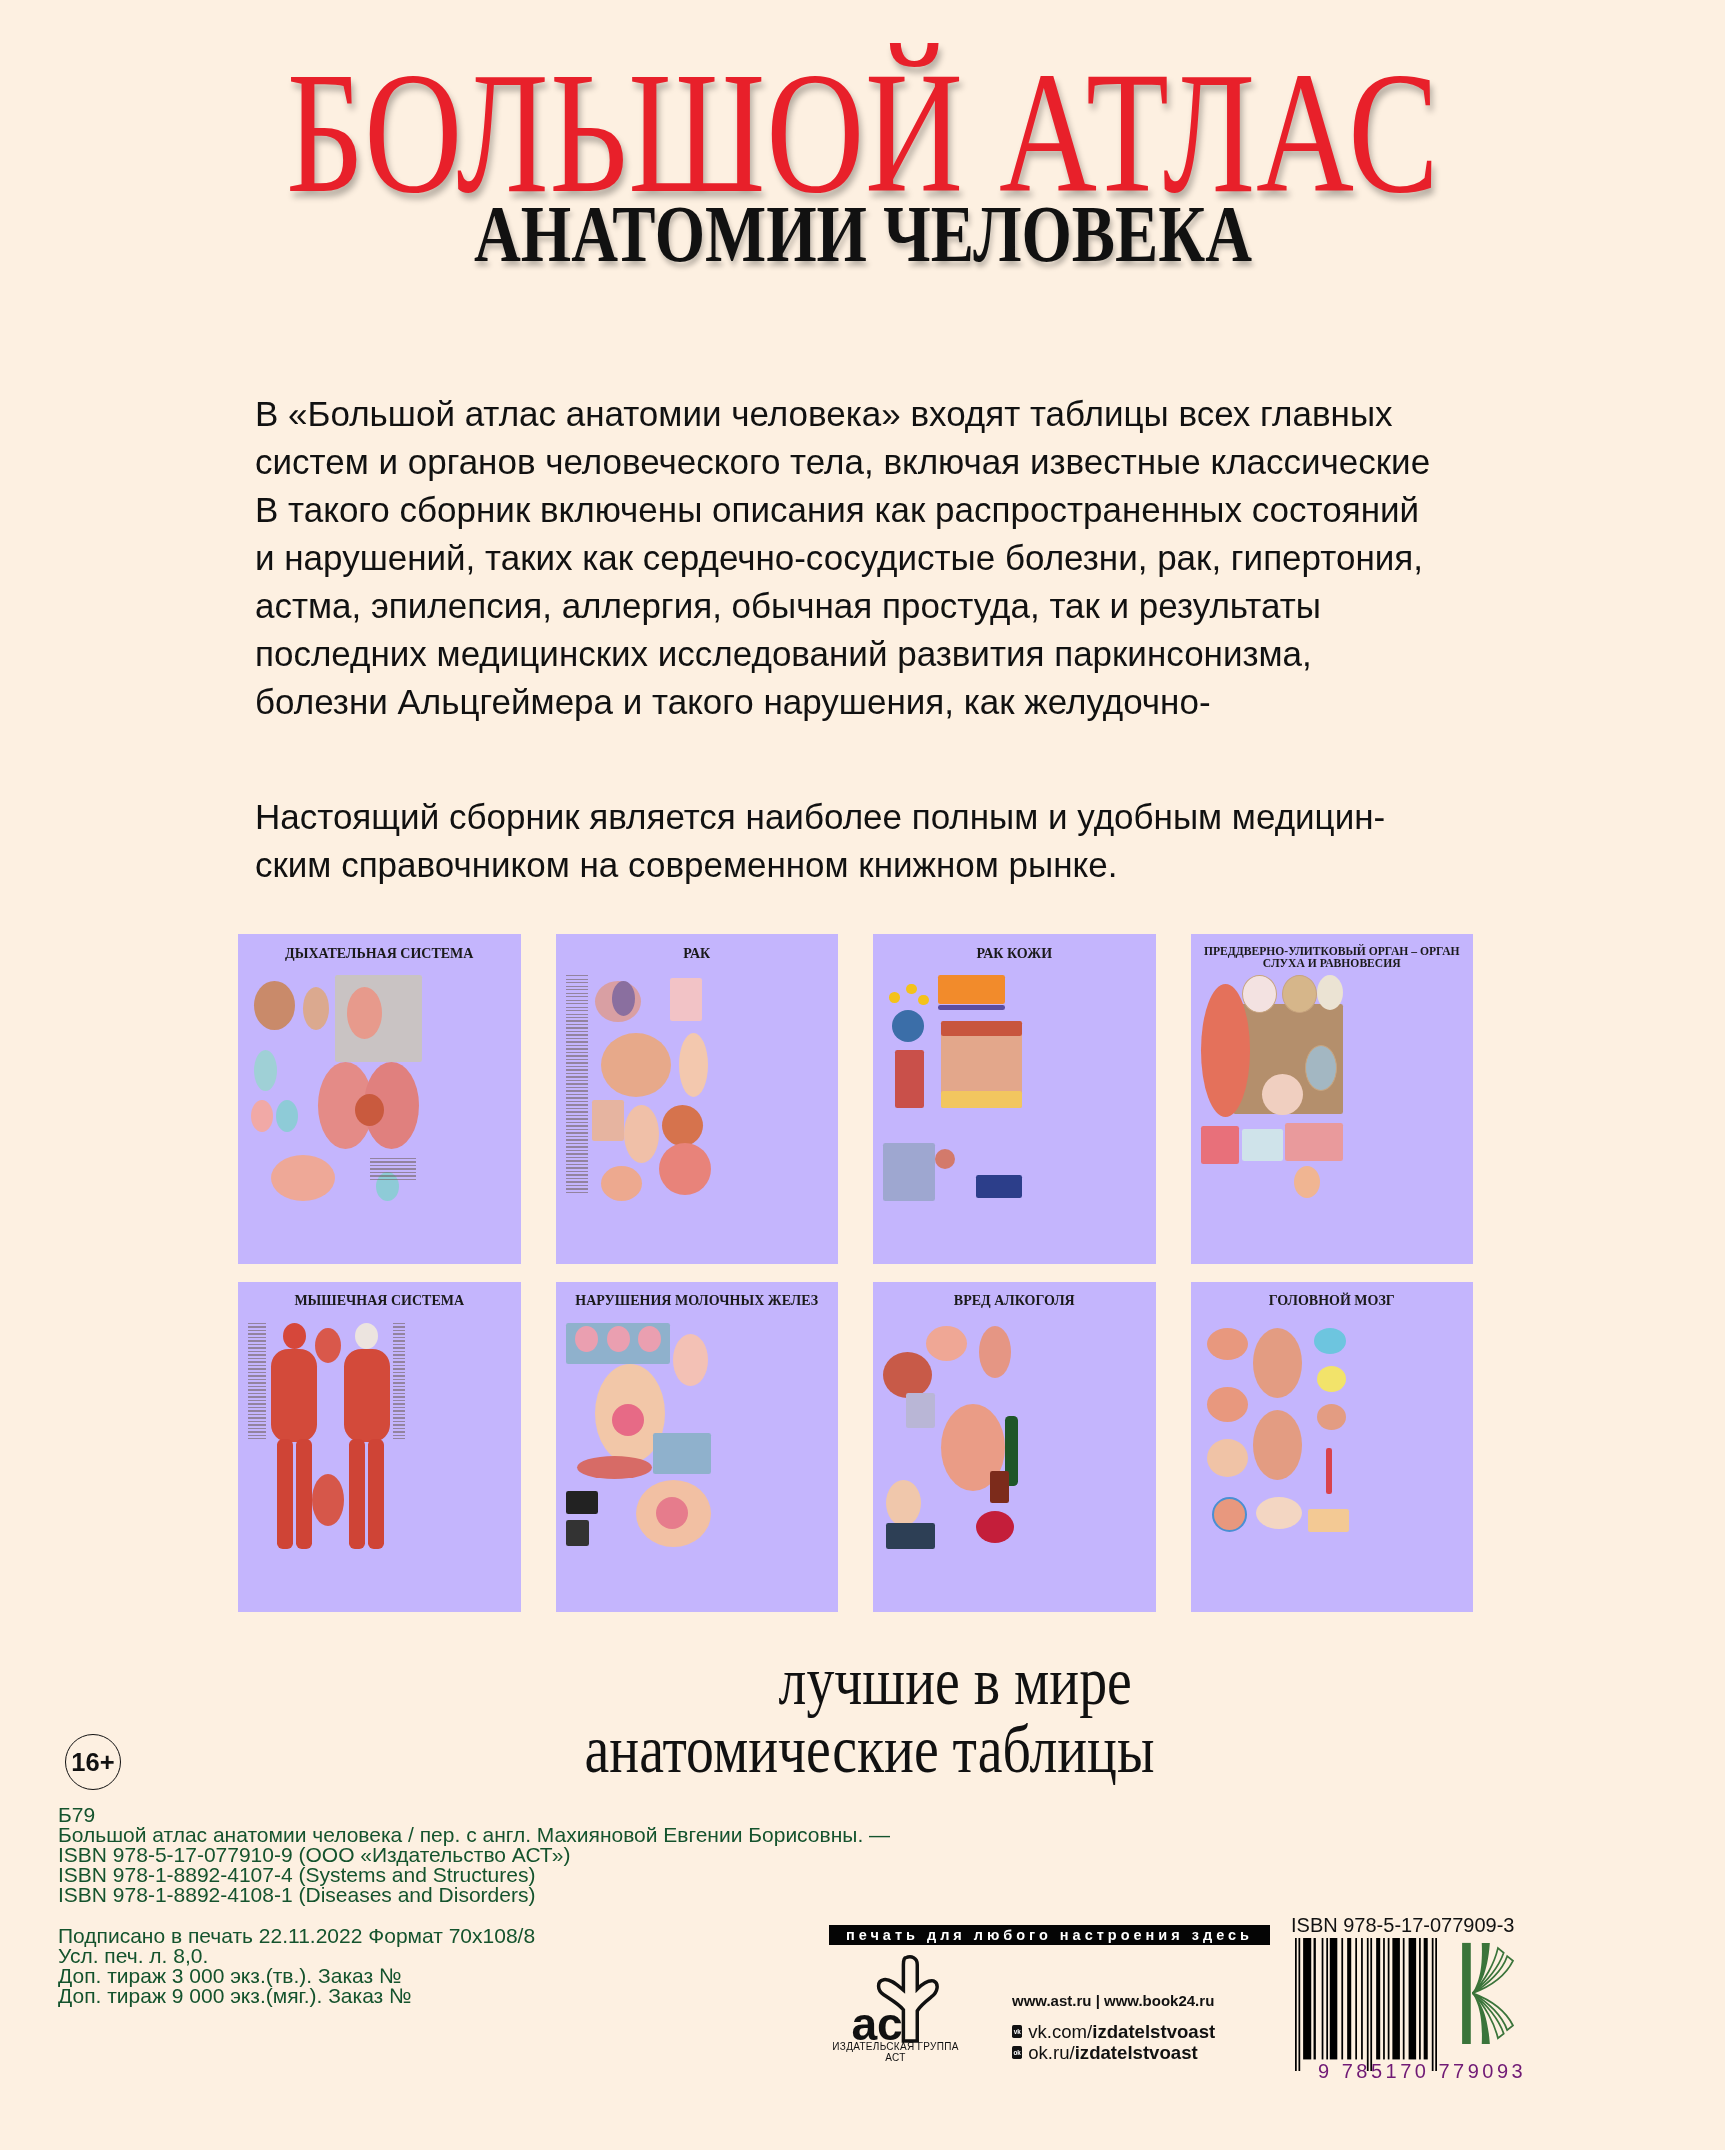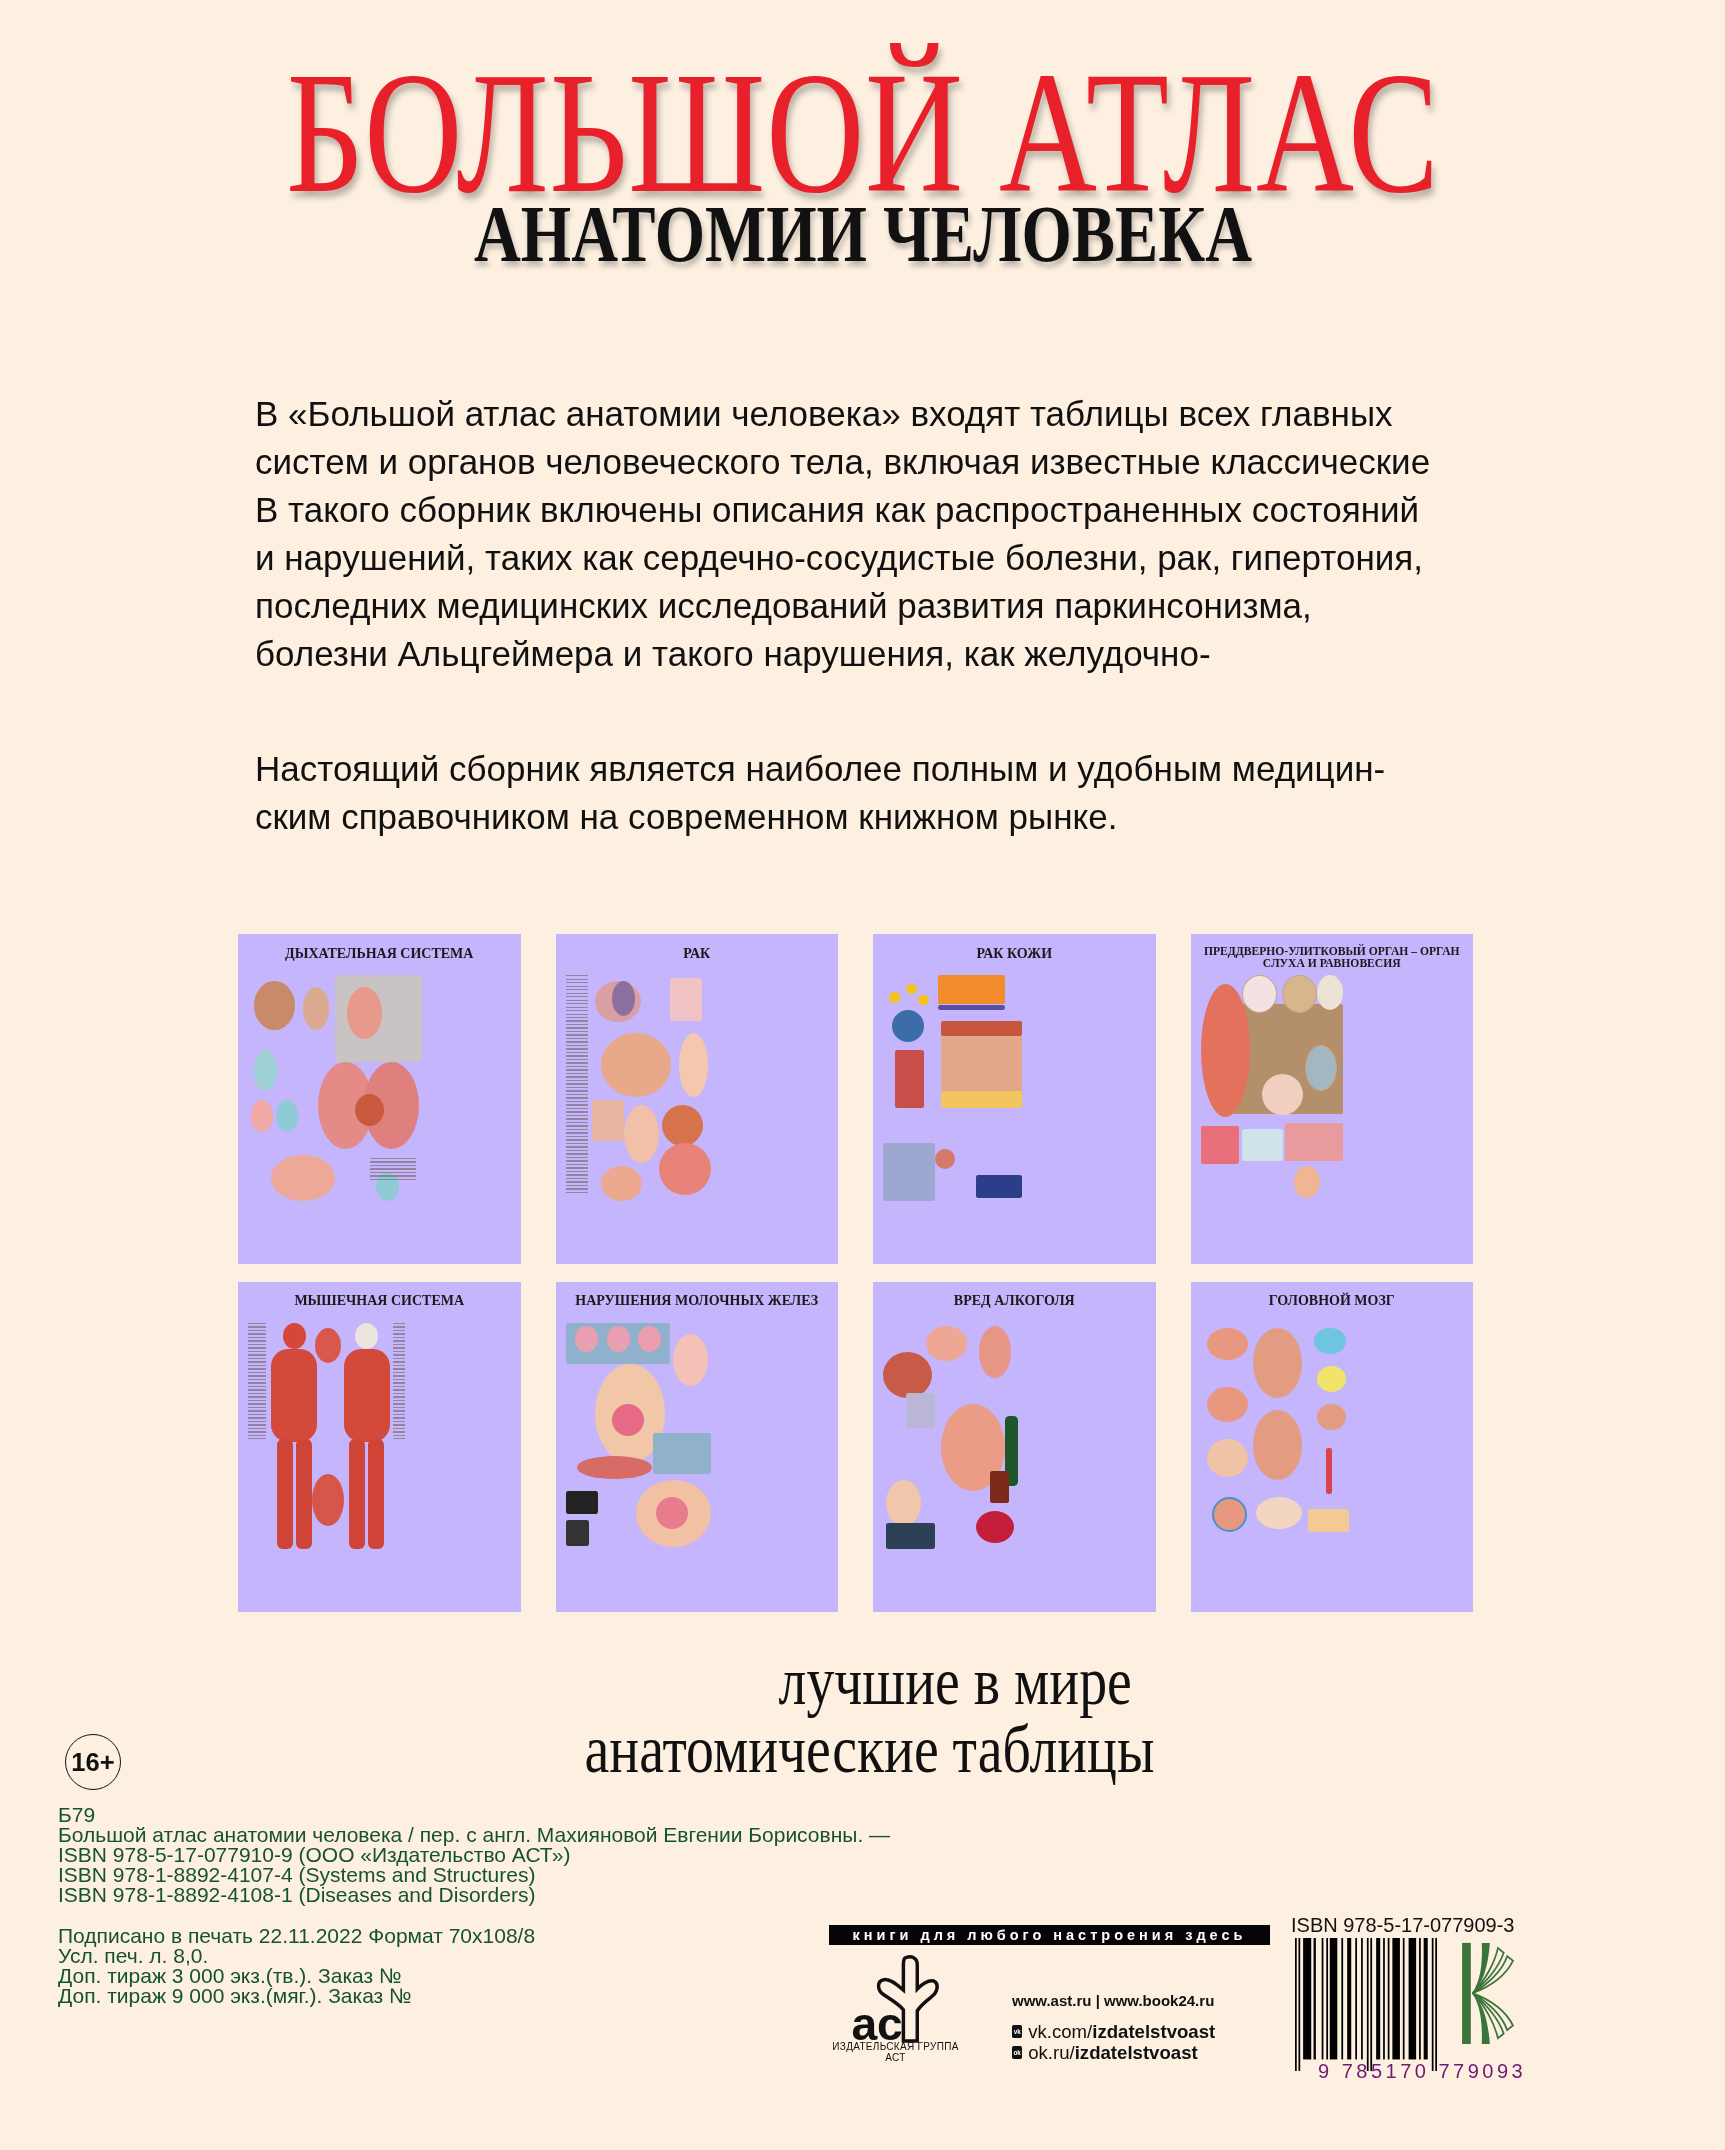--- a/index.html
+++ b/index.html
@@ -153,20 +153,21 @@
 <body>
 
 <div class="abs title-main">БОЛЬШОЙ АТЛАС</div>
 <div class="abs title-sub">АНАТОМИИ ЧЕЛОВЕКА</div>
 
 <div class="abs desc">
   <p>В «Большой атлас анатомии человека» входят таблицы всех главных</p>
   <p>систем и органов человеческого тела, включая известные классические</p>
   <p>В такого сборник включены описания как распространенных состояний</p>
   <p>и нарушений, таких как сердечно-сосудистые болезни, рак, гипертония,</p>
+  <p>астма, эпилепсия, аллергия, обычная простуда, так и результаты</p>
   <p>последних медицинских исследований развития паркинсонизма,</p>
   <p>болезни Альцгеймера и такого нарушения, как желудочно-</p>
   <div class="gap"></div>
   <p>Настоящий сборник является наиболее полным и удобным медицин-</p>
   <p>ским справочником на современном книжном рынке.</p>
 </div>
 
 <div class="abs thumbs">
 
   <div class="thumb">
@@ -326,21 +327,21 @@
   <p>ISBN 978-5-17-077910-9  (ООО «Издательство АСТ»)</p>
   <p>ISBN 978-1-8892-4107-4 (Systems and Structures)</p>
   <p>ISBN 978-1-8892-4108-1 (Diseases and Disorders)</p>
   <div class="gap"></div>
   <p>Подписано в печать  22.11.2022 Формат 70х108/8</p>
   <p>Усл. печ. л. 8,0.</p>
   <p>Доп. тираж  3 000 экз.(тв.).  Заказ №</p>
   <p>Доп. тираж  9 000 экз.(мяг.).  Заказ №</p>
 </div>
 
-<div class="abs slogan">книги для любого настроения здесь</div>
+<div class="abs slogan">печать для любого настроения здесь</div>
 
 <div class="abs ast-logo">
   <svg width="104" height="93" viewBox="0 0 180 160">
     <path d="M112 6 C122 2,132 6,132 18 L132 60 C140 52,150 44,160 46 C170 50,168 66,156 74 C146 82,136 90,132 98 L132 150 L108 150 L108 96 C100 86,86 78,74 70 C62 62,62 46,74 44 C86 42,98 54,108 62 L108 18 C108 10,110 6,112 6 Z" fill="none" stroke="#111" stroke-width="6"></path>
     <text x="18" y="148" font-family="Liberation Sans, sans-serif" font-weight="bold" font-size="80" fill="#111">ac</text>
   </svg>
 </div>
 <div class="abs ast-caption">ИЗДАТЕЛЬСКАЯ ГРУППА АСТ</div>
 
 <div class="abs links">www.ast.ru | www.book24.ru</div>

